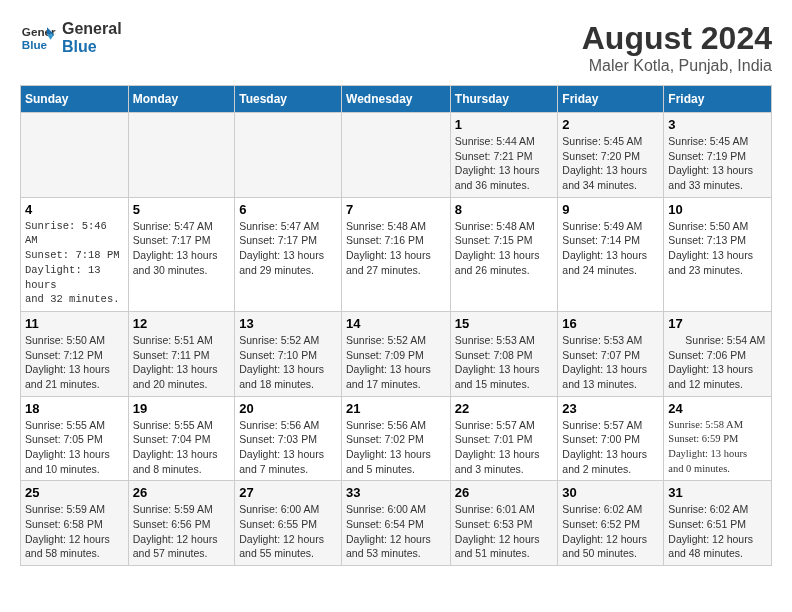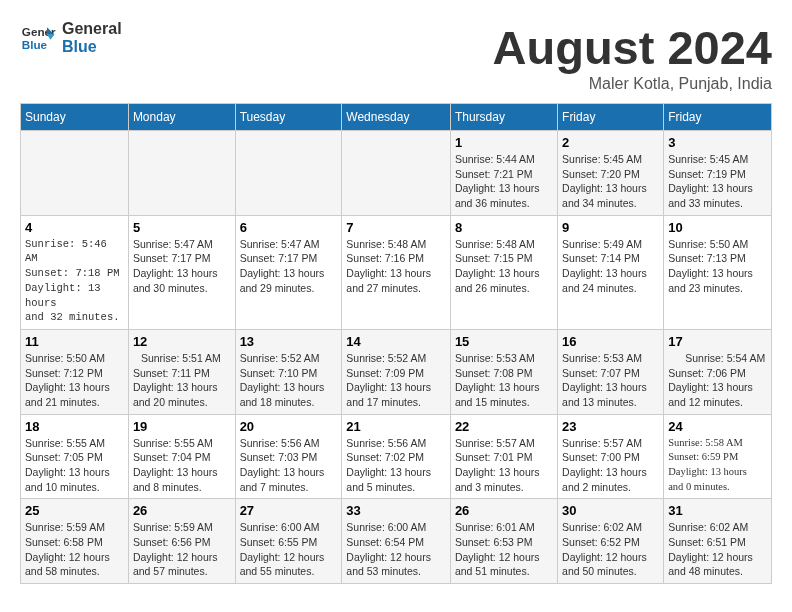--- a/index.html
+++ b/index.html
@@ -22,40 +22,40 @@
       gap: 6px;
     }
     .logo-icon {
       width: 36px;
       height: 36px;
     }
     .title-section {
       text-align: right;
     }
     .main-title {
-      font-size: 47px;
+      font-size: 32px;
       font-weight: bold;
       color: #333;
     }
     .subtitle {
       font-size: 16px;
       color: #555;
     }
     table {
       width: 100%;
       border-collapse: collapse;
       font-size: 11px;
     }
     thead tr th {
       background-color: #1a6faf;
       color: #fff;
       padding: 6px 4px;
       text-align: left;
       font-size: 12px;
-      font-weight: normal;
+      font-weight: bold;
       border: 1px solid #ccc;
     }
     tbody tr td {
       border: 1px solid #ccc;
       padding: 4px;
       vertical-align: top;
       height: 80px;
       width: 113px;
     }
     tbody tr:nth-child(odd) td {
@@ -161,21 +161,21 @@
         <td><span class="day-number">10</span><span class="day-info" style="white-space: pre-line;">Sunrise: 5:50 AM
 Sunset: 7:13 PM
 Daylight: 13 hours
 and 23 minutes.</span></td>
       </tr>
       <tr>
         <td><span class="day-number">11</span><span class="day-info" style="white-space: pre-line;">Sunrise: 5:50 AM
 Sunset: 7:12 PM
 Daylight: 13 hours
 and 21 minutes.</span></td>
-        <td><span class="day-number">12</span><span class="day-info" style="white-space: pre-line; margin-left: 8px;">Sunrise: 5:51 AM
+        <td><span class="day-number">12</span><span class="day-info" style="white-space: pre-line;">Sunrise: 5:51 AM
 Sunset: 7:11 PM
 Daylight: 13 hours
 and 20 minutes.</span></td>
         <td><span class="day-number">13</span><span class="day-info" style="white-space: pre-line;">Sunrise: 5:52 AM
 Sunset: 7:10 PM
 Daylight: 13 hours
 and 18 minutes.</span></td>
         <td><span class="day-number">14</span><span class="day-info" style="white-space: pre-line;">Sunrise: 5:52 AM
 Sunset: 7:09 PM
 Daylight: 13 hours

